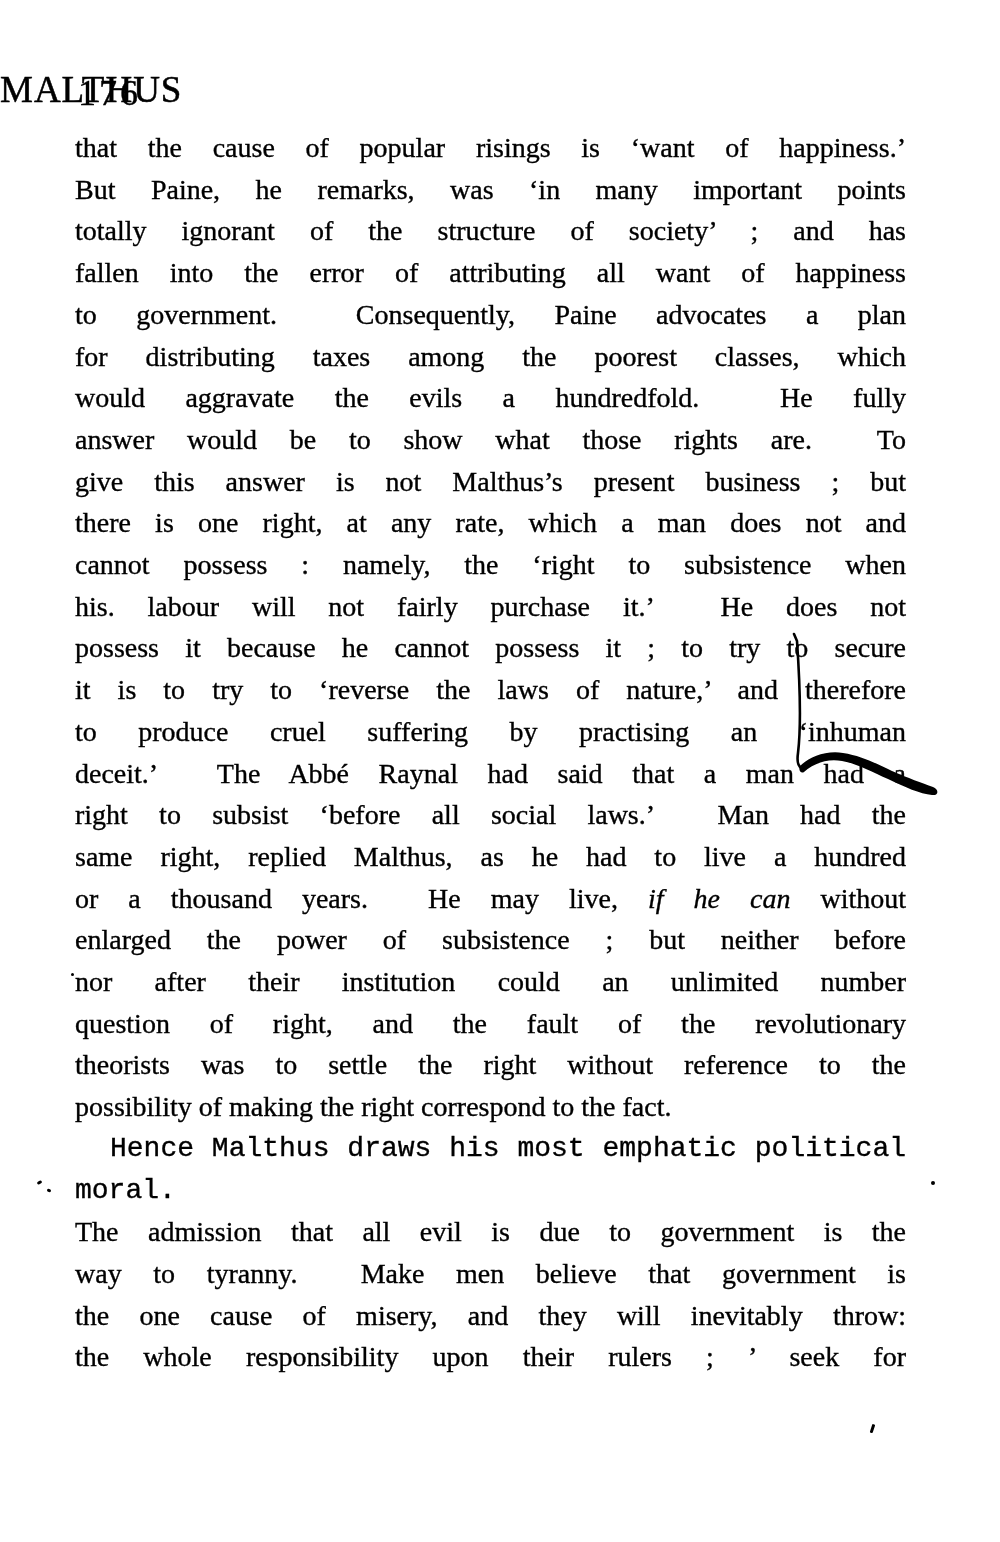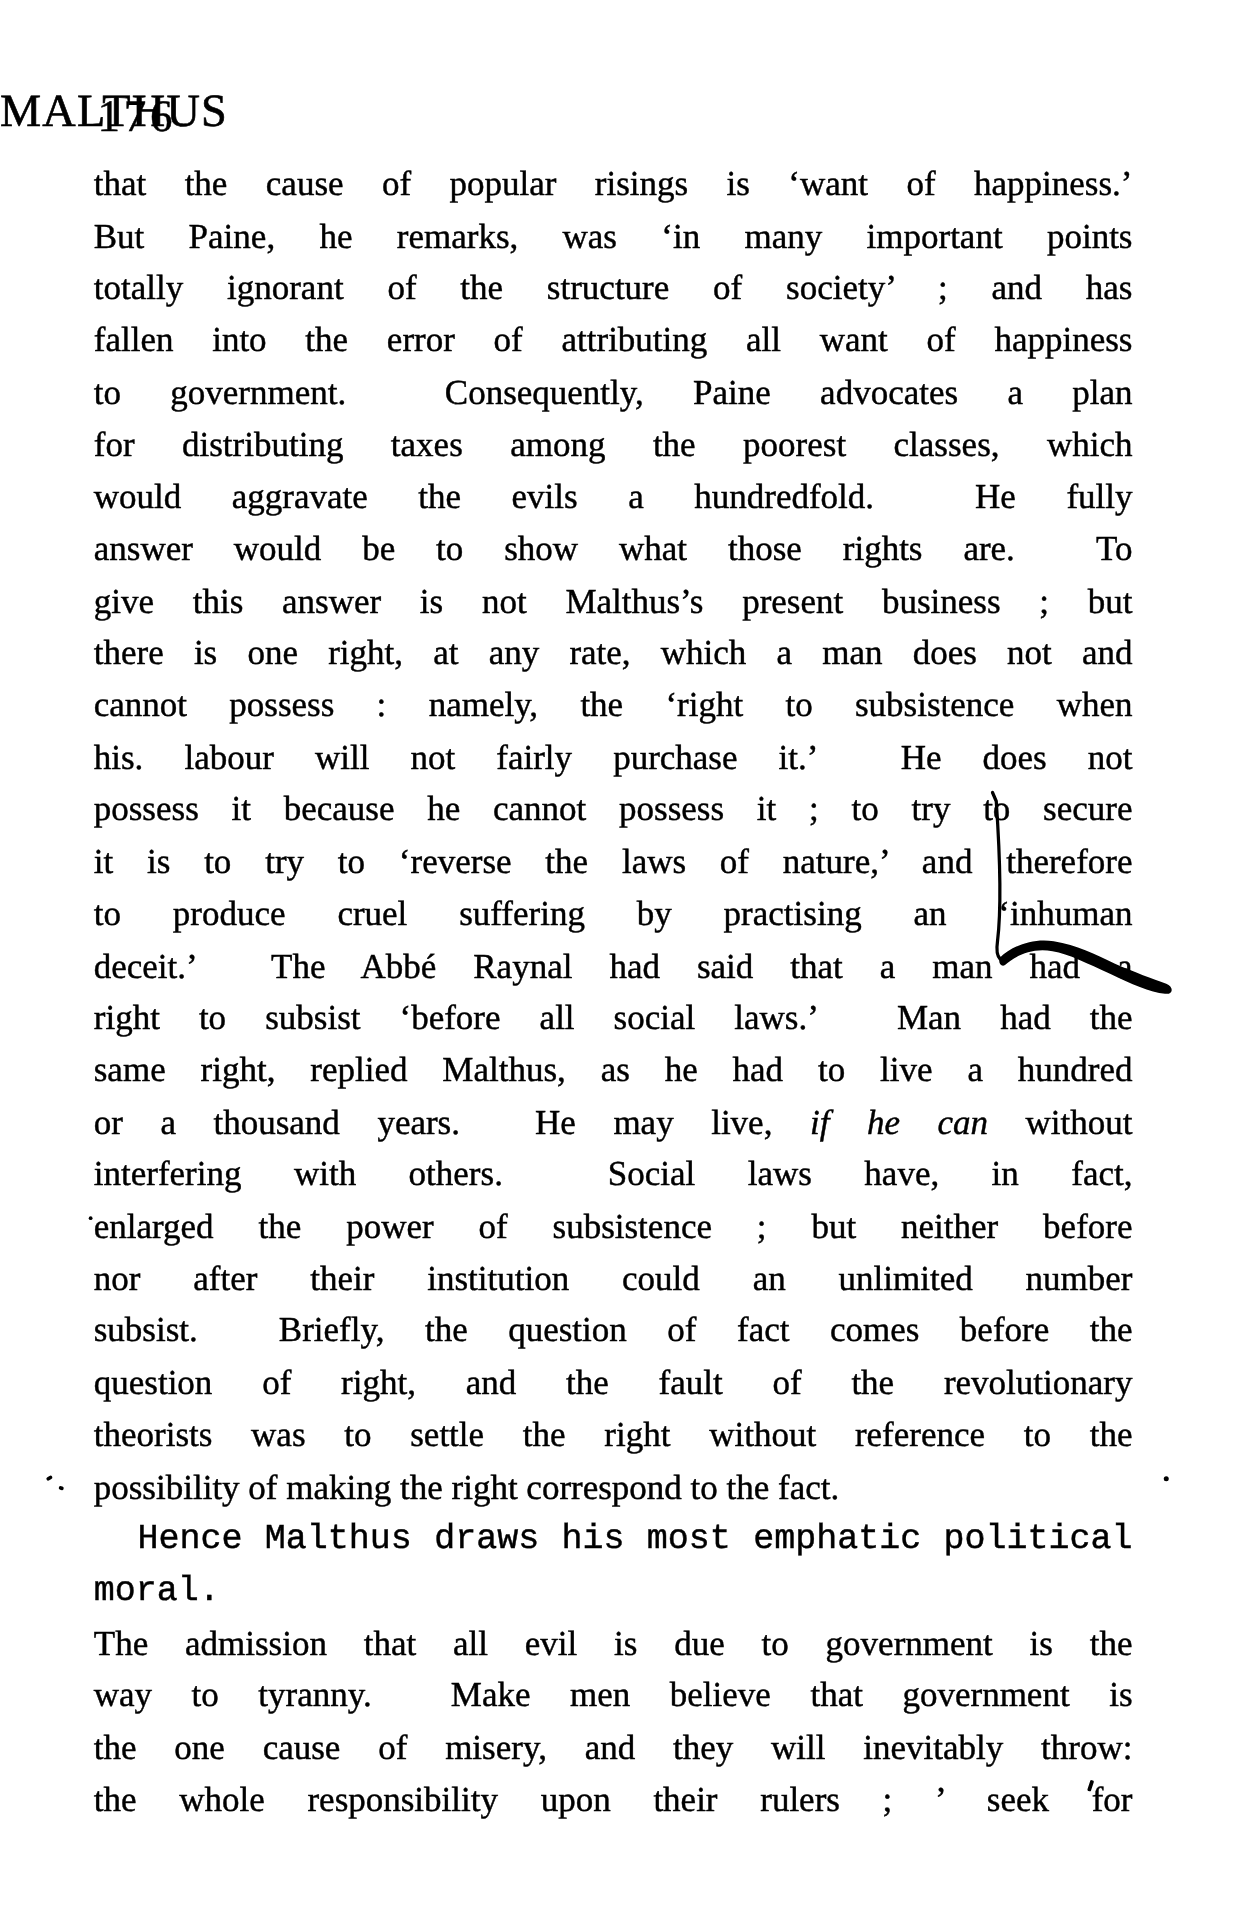--- a/index.html
+++ b/index.html
@@ -91,24 +91,22 @@
       <div class="line">there is one right, at any rate, which a man does not and</div>
       <div class="line">cannot possess : namely, the ‘right to subsistence when</div>
       <div class="line">his. labour will not fairly purchase it.’&nbsp; He does not</div>
       <div class="line">possess it because he cannot possess it ; to try to secure</div>
       <div class="line">it is to try to ‘reverse the laws of nature,’ and therefore</div>
       <div class="line">to produce cruel suffering by practising an ‘inhuman</div>
       <div class="line">deceit.’&nbsp; The Abbé Raynal had said that a man had a</div>
       <div class="line">right to subsist ‘before all social laws.’&nbsp; Man had the</div>
       <div class="line">same right, replied Malthus, as he had to live a hundred</div>
       <div class="line"><span>or a thousand years.&nbsp; He may live, </span><span class="it">if he can</span><span> without</span></div>
-      <div class="line">interfering with others.&nbsp; Social laws have, in fact,</div>
       <div class="line">enlarged the power of subsistence ; but neither before</div>
       <div class="line">nor after their institution could an unlimited number</div>
-      <div class="line">subsist.&nbsp; Briefly, the question of fact comes before the</div>
       <div class="line">question of right, and the fault of the revolutionary</div>
       <div class="line">theorists was to settle the right without reference to the</div>
       <div class="line para-end">possibility of making the right correspond to the fact.</div>
       <div class="line indent">Hence Malthus draws his most emphatic political moral.</div>
       <div class="line">The admission that all evil is due to government is the</div>
       <div class="line">way to tyranny.&nbsp; Make men believe that government is</div>
       <div class="line">the one cause of misery, and they will inevitably throw:</div>
       <div class="line">the whole responsibility upon their rulers ; ’ seek for</div>
     </div>
 

